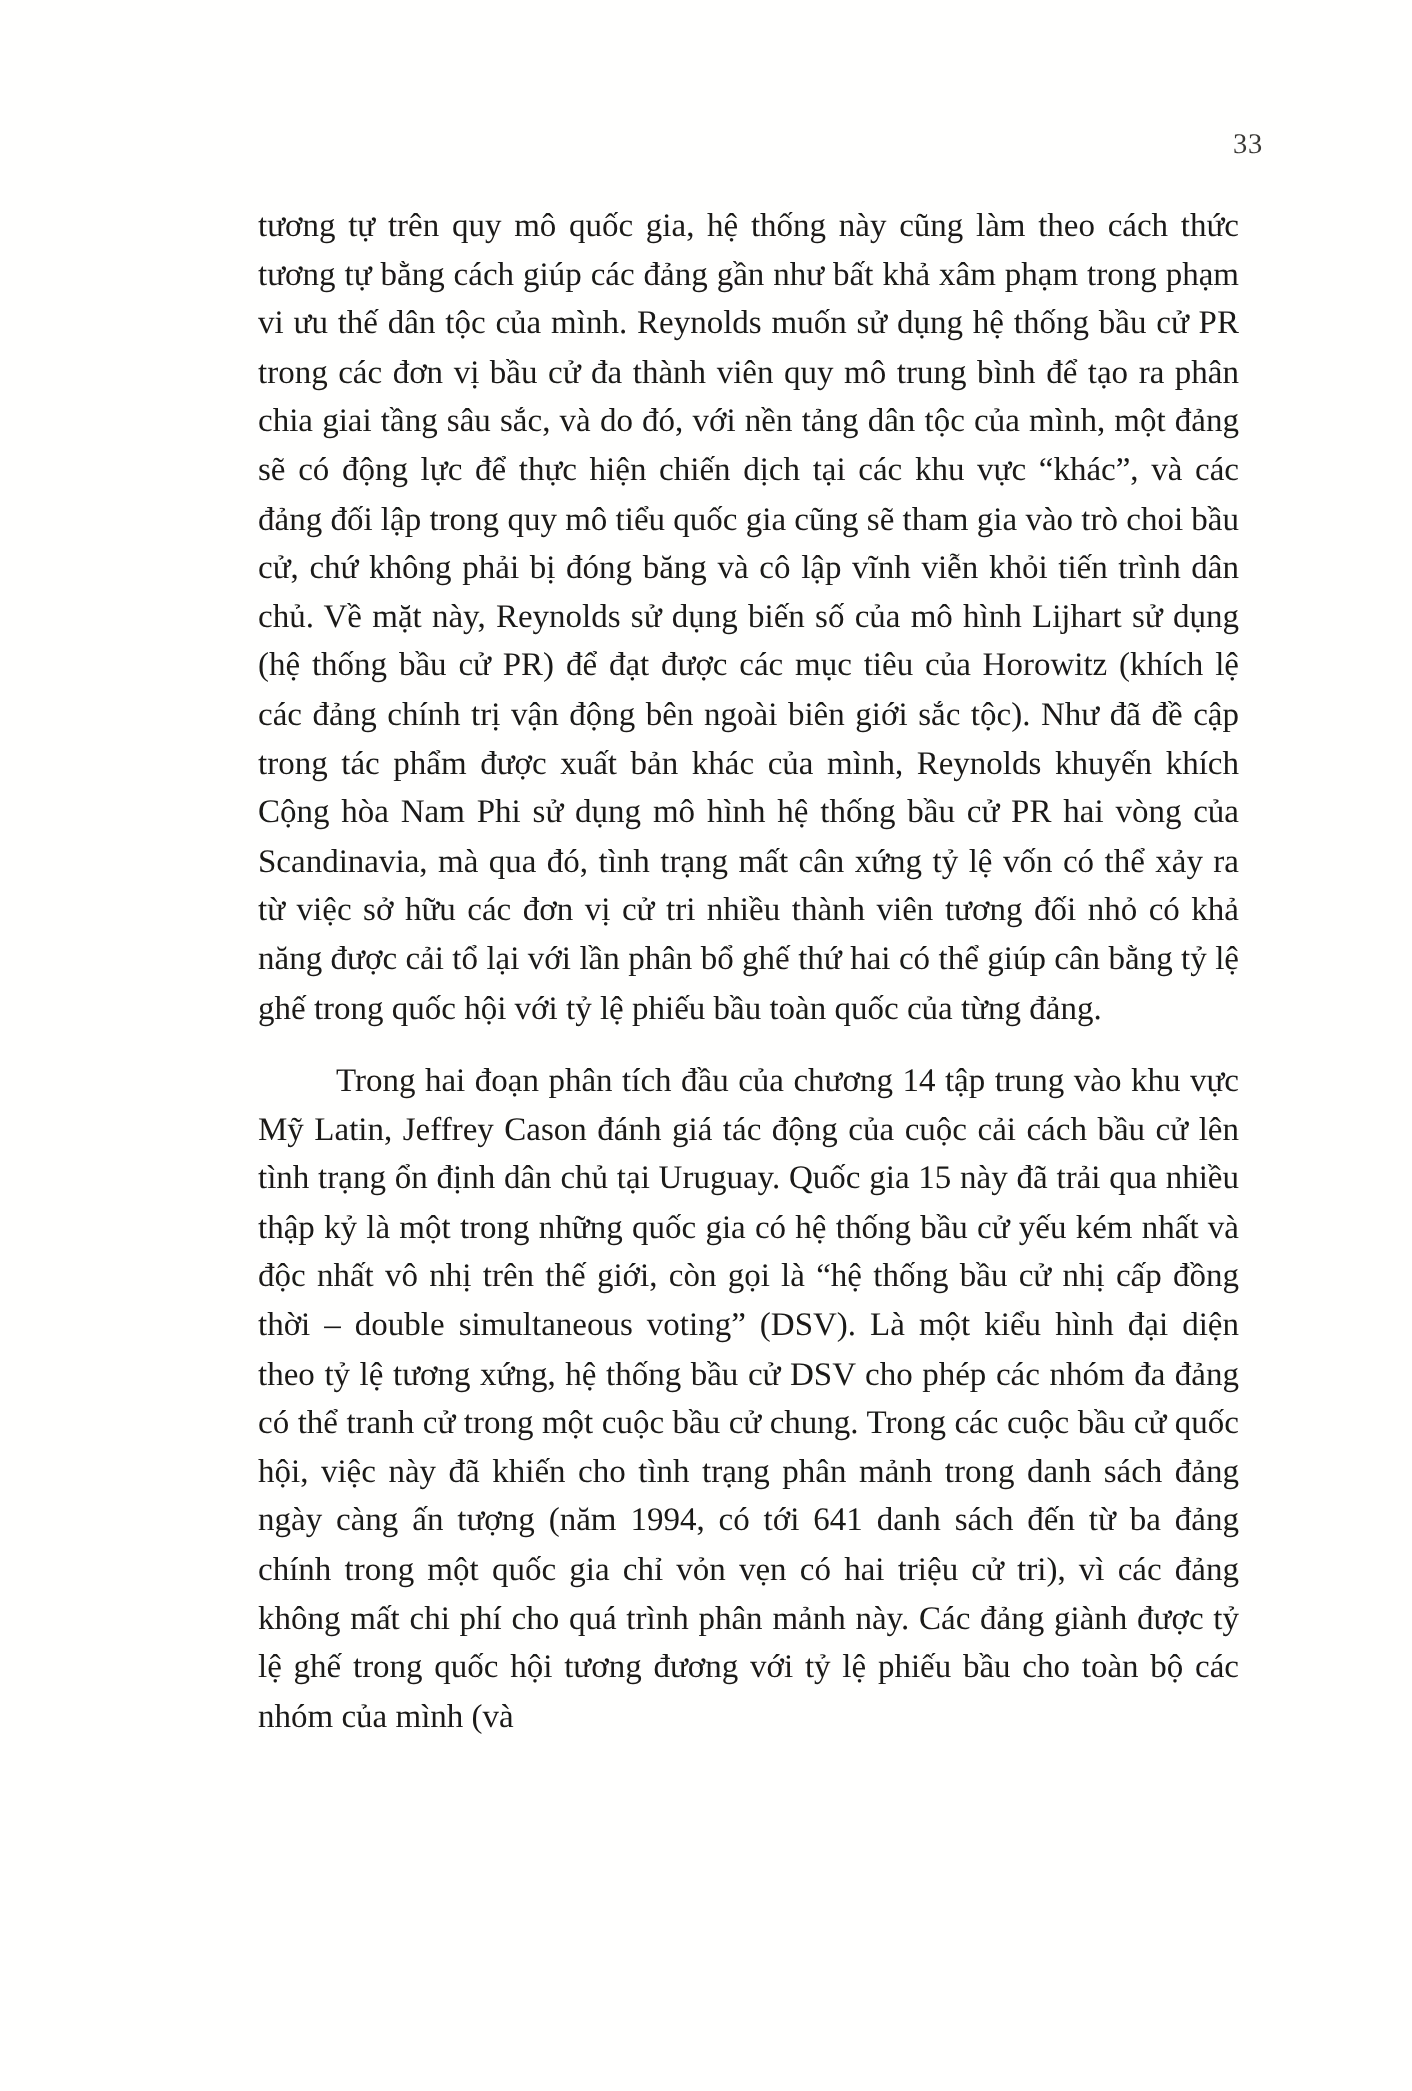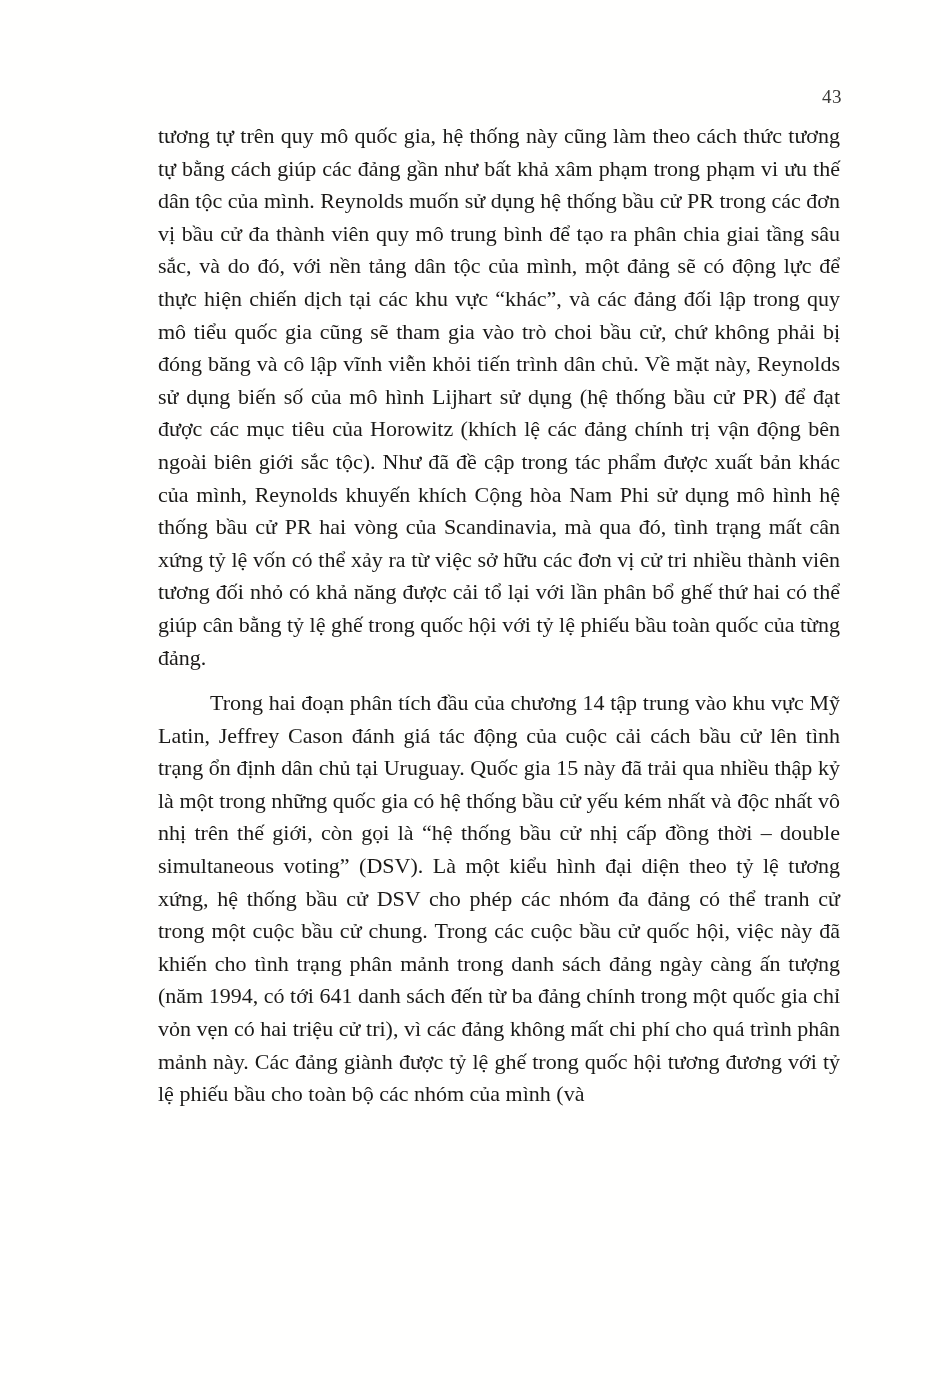--- a/index.html
+++ b/index.html
@@ -32,33 +32,33 @@
       position: absolute;
       top: 118px;
       left: 156px;
       width: 686px;
       font-size: 22px;
       line-height: 32.6px;
       text-align: justify;
       text-justify: inter-word;
     }
     .text-block p {
-      margin: 2px;
+      margin: 16px;
       padding: 0;
     }
     .text-block p.indented {
       margin-top: 13px;
       text-indent: 52px;
     }
   </style>
 </head>
 <body>
 
 <div class="page">
 
-  <div class="page-number">43</div>
+  <div class="page-number">33</div>
 
   <div class="text-block">
     <p>tương tự trên quy mô quốc gia, hệ thống này cũng làm theo cách thức tương tự bằng cách giúp các đảng gần như bất khả xâm phạm trong phạm vi ưu thế dân tộc của mình. Reynolds muốn sử dụng hệ thống bầu cử PR trong các đơn vị bầu cử đa thành viên quy mô trung bình để tạo ra phân chia giai tầng sâu sắc, và do đó, với nền tảng dân tộc của mình, một đảng sẽ có động lực để thực hiện chiến dịch tại các khu vực “khác”, và các đảng đối lập trong quy mô tiểu quốc gia cũng sẽ tham gia vào trò choi bầu cử, chứ không phải bị đóng băng và cô lập vĩnh viễn khỏi tiến trình dân chủ. Về mặt này, Reynolds sử dụng biến số của mô hình Lijhart sử dụng (hệ thống bầu cử PR) để đạt được các mục tiêu của Horowitz (khích lệ các đảng chính trị vận động bên ngoài biên giới sắc tộc). Như đã đề cập trong tác phẩm được xuất bản khác của mình, Reynolds khuyến khích Cộng hòa Nam Phi sử dụng mô hình hệ thống bầu cử PR hai vòng của Scandinavia, mà qua đó, tình trạng mất cân xứng tỷ lệ vốn có thể xảy ra từ việc sở hữu các đơn vị cử tri nhiều thành viên tương đối nhỏ có khả năng được cải tổ lại với lần phân bổ ghế thứ hai có thể giúp cân bằng tỷ lệ ghế trong quốc hội với tỷ lệ phiếu bầu toàn quốc của từng đảng.</p>
     <p class="indented">Trong hai đoạn phân tích đầu của chương 14 tập trung vào khu vực Mỹ Latin, Jeffrey Cason đánh giá tác động của cuộc cải cách bầu cử lên tình trạng ổn định dân chủ tại Uruguay. Quốc gia 15 này đã trải qua nhiều thập kỷ là một trong những quốc gia có hệ thống bầu cử yếu kém nhất và độc nhất vô nhị trên thế giới, còn gọi là “hệ thống bầu cử nhị cấp đồng thời – double simultaneous voting” (DSV). Là một kiểu hình đại diện theo tỷ lệ tương xứng, hệ thống bầu cử DSV cho phép các nhóm đa đảng có thể tranh cử trong một cuộc bầu cử chung. Trong các cuộc bầu cử quốc hội, việc này đã khiến cho tình trạng phân mảnh trong danh sách đảng ngày càng ấn tượng (năm 1994, có tới 641 danh sách đến từ ba đảng chính trong một quốc gia chỉ vỏn vẹn có hai triệu cử tri), vì các đảng không mất chi phí cho quá trình phân mảnh này. Các đảng giành được tỷ lệ ghế trong quốc hội tương đương với tỷ lệ phiếu bầu cho toàn bộ các nhóm của mình (và</p>
   </div>
 
 </div>
 
 </body></html>

